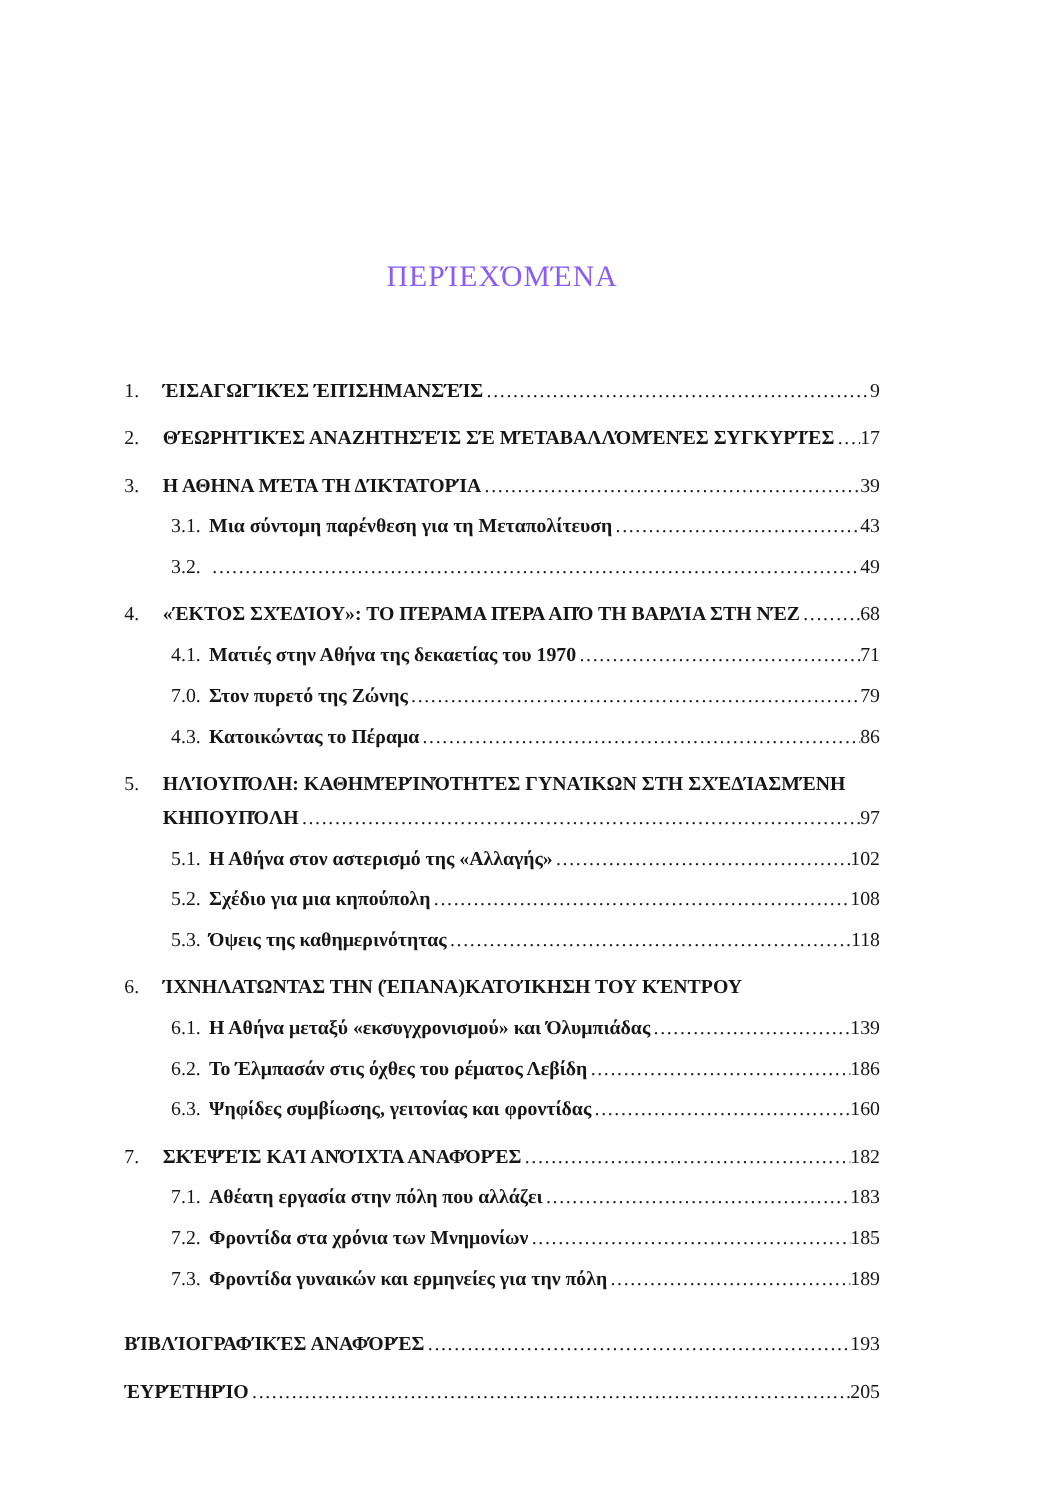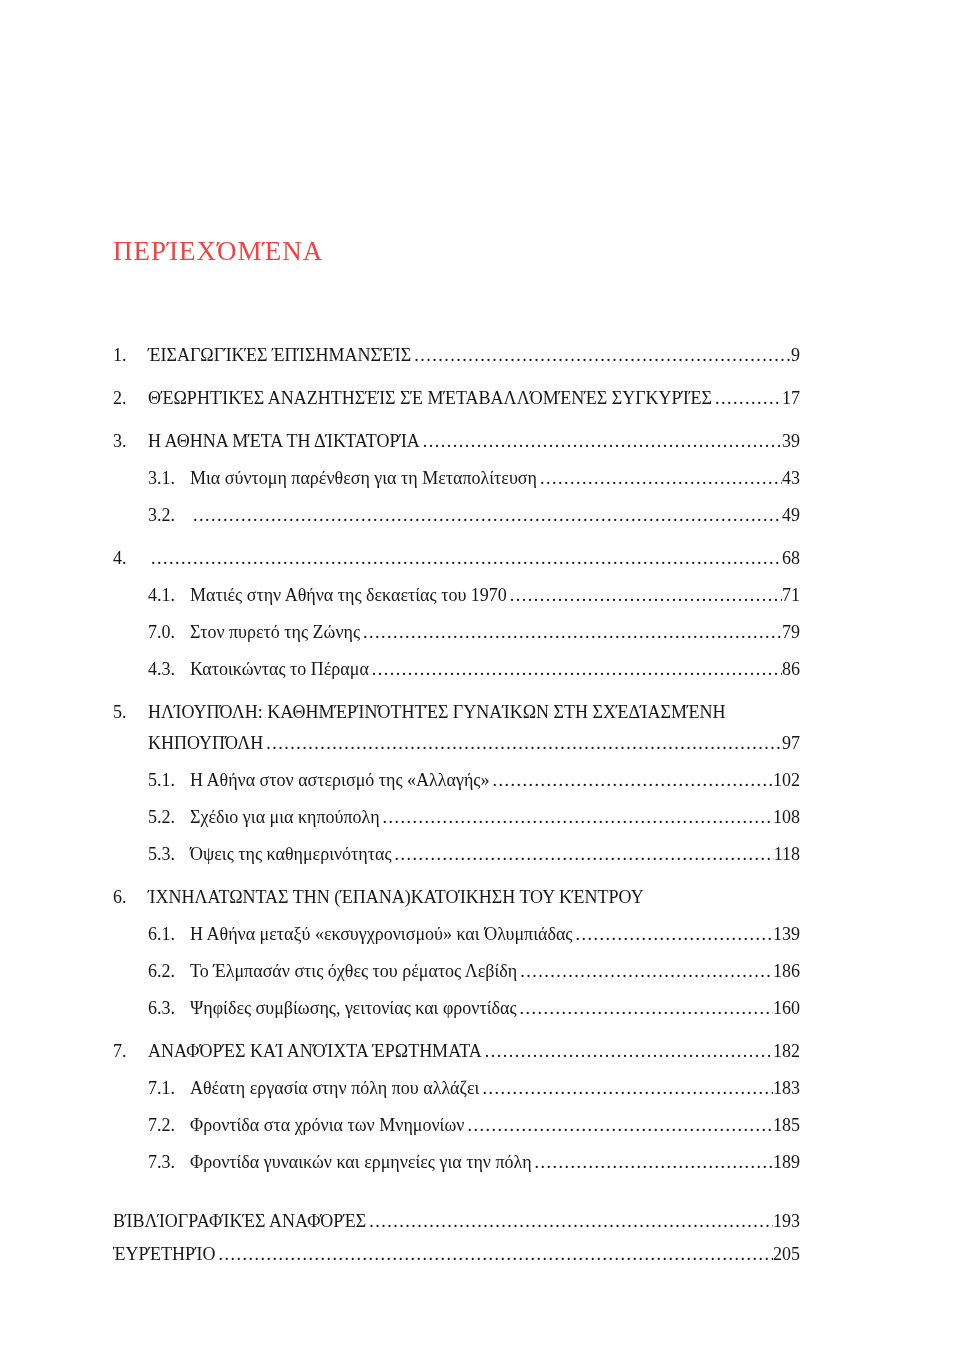--- a/index.html
+++ b/index.html
@@ -11,50 +11,51 @@
     font-family: "Liberation Serif", serif;
     color: #161616;
     overflow: hidden;
   }
   .title {
     position: absolute;
     top: 236px;
     left: 113px;
     width: 687px;
     margin: 0;
+    text-align: center;
     font-size: 27px;
     font-weight: normal;
     letter-spacing: 1px;
-    color: #ef4444;
+    color: #8b5cf6;
   }
   .toc {
     position: absolute;
     top: 344px;
     left: 113px;
     width: 687px;
     font-size: 18px;
   }
   .row {
     display: flex;
     align-items: baseline;
     line-height: 22px;
     overflow: hidden;
   }
   .row.chapter { margin-top: 21px; }
   .row.section { margin-top: 15px; }
   .row.cont    { margin-top: 9px; padding-left: 35px; text-align: right; }
-  .row.plain   { margin-top: 11px; }
+  .row.plain   { margin-top: 22px; }
   .row.section + .row.plain { margin-top: 37px; }
   .row:first-child { margin-top: 0; }
 
   .chapter .num { flex: 0 0 35px; }
-  .section { padding-left: 35px; }
+  .section { padding-left: 35px; text-align: center; }
   .section .num { flex: 0 0 42px; }
 
-  .text { white-space: nowrap; flex: 0 1 auto; }
+  .text { white-space: nowrap; flex: 0 1 auto; font-weight: bold; }
   .text.fill { flex: 1 1 auto; }
   .dots {
     flex: 1 1 auto;
     overflow: hidden;
     white-space: nowrap;
     margin-left: 3px;
     min-width: 0;
   }
   .dots::after {
     content: "................................................................................................................................................................";
@@ -92,20 +93,21 @@
         <span class="dots"></span>
         <span class="pg">43</span>
       </div>
       <div class="row section">
         <span class="num">3.2.</span>
         <span class="dots"></span>
         <span class="pg">49</span>
       </div>
       <div class="row chapter">
         <span class="num">4.</span>
+        <span class="text">«ΈΚΤΟΣ ΣΧΈΔΊΟΥ»: ΤΟ ΠΈΡΑΜΑ ΠΈΡΑ ΑΠΌ ΤΗ ΒΑΡΔΊΑ ΣΤΗ ΝΈΖ</span>
         <span class="dots"></span>
         <span class="pg">68</span>
       </div>
       <div class="row section">
         <span class="num">4.1.</span>
         <span class="text">Ματιές στην Αθήνα της δεκαετίας του 1970</span>
         <span class="dots"></span>
         <span class="pg">71</span>
       </div>
       <div class="row section">
@@ -164,21 +166,21 @@
         <span class="pg">186</span>
       </div>
       <div class="row section">
         <span class="num">6.3.</span>
         <span class="text">Ψηφίδες συμβίωσης, γειτονίας και φροντίδας</span>
         <span class="dots"></span>
         <span class="pg">160</span>
       </div>
       <div class="row chapter">
         <span class="num">7.</span>
-        <span class="text">ΑΝΑΦΌΡΈΣ ΚΑΊ ΑΝΌΊΧΤΑ ΈΡΩΤΗΜΑΤΑ</span>
+        <span class="text">ΣΚΈΨΈΊΣ ΚΑΊ ΑΝΌΊΧΤΑ ΑΝΑΦΌΡΈΣ</span>
         <span class="dots"></span>
         <span class="pg">182</span>
       </div>
       <div class="row section">
         <span class="num">7.1.</span>
         <span class="text">Αθέατη εργασία στην πόλη που αλλάζει</span>
         <span class="dots"></span>
         <span class="pg">183</span>
       </div>
       <div class="row section">

